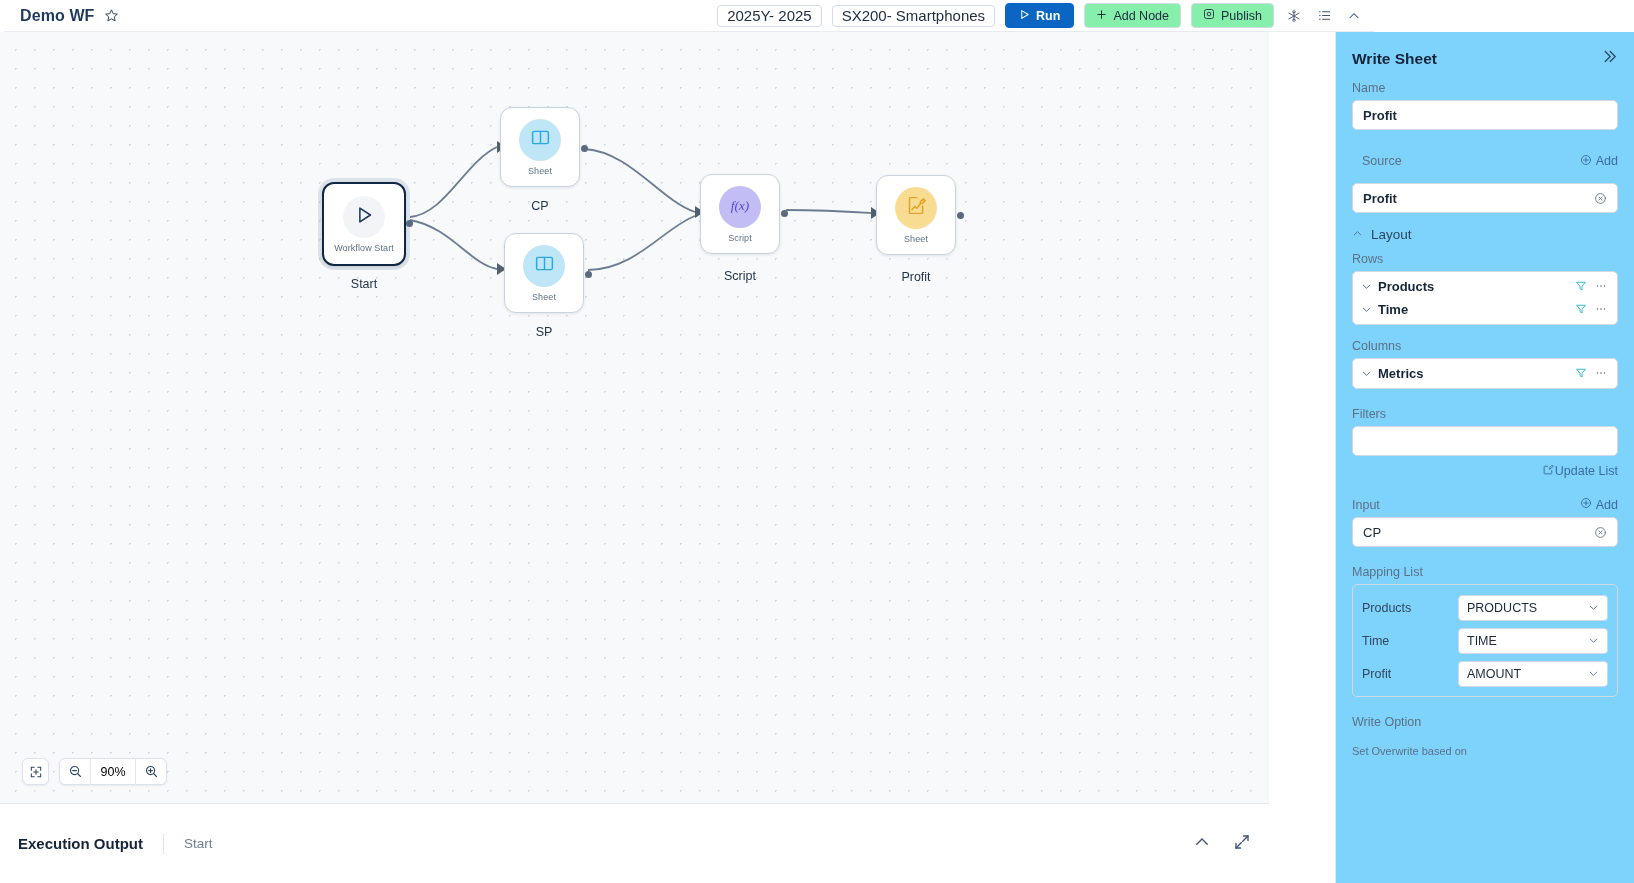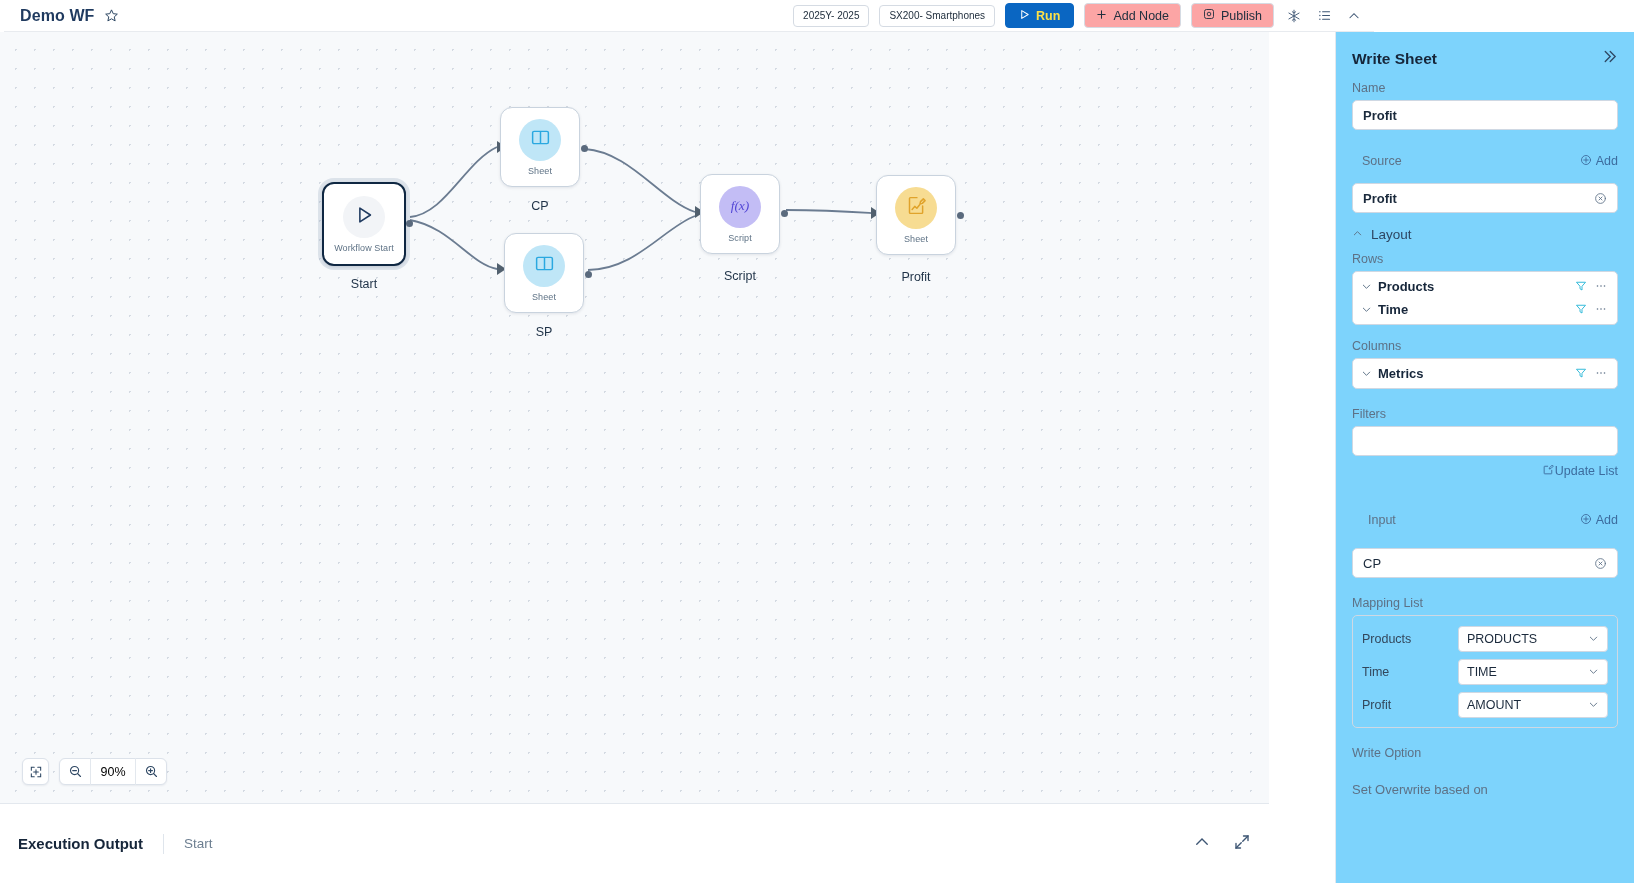--- a/index.html
+++ b/index.html
@@ -18,29 +18,29 @@
     border-bottom: 1px solid #e8ebef; z-index: 40;
   }
   .topbar-left { display: flex; align-items: center; gap: 10px; padding-left: 16px; }
   .wf-title { font-size: 16px; font-weight: 600; color: #1f3a5f; letter-spacing: .1px; }
   .star-ico { width: 15px; height: 15px; display: block; }
   .topbar-right {
     margin-left: auto; display: flex; align-items: center; gap: 10px; padding-right: 10px;
   }
   .chip {
     height: 22px; padding: 0 9px; border: 1px solid #d5dbe3; border-radius: 4px;
-    background: #fff; font-size: 10px; color: #22303f; display: flex; align-items: center;
+    background: #fff; font-size: 15px; color: #22303f; display: flex; align-items: center;
     white-space: nowrap;
   }
   .btn {
     height: 25px; padding: 0 11px; border: 1px solid #d5dbe3; border-radius: 4px;
-    background: #fca5a5; font-size: 12.5px; color: #22303f;
+    background: #86efac; font-size: 12.5px; color: #22303f;
     display: flex; align-items: center; gap: 6px; white-space: nowrap;
   }
-  .btn.primary { background: #0a66c2; border-color: #0a66c2; color: #fde047; font-weight: 600; padding: 0 13px;}
+  .btn.primary { background: #0a66c2; border-color: #0a66c2; color: #ffffff; font-weight: 600; padding: 0 13px;}
   .icon-btn { width: 20px; height: 20px; display: flex; align-items: center; justify-content: center; color: #3d5573; }
 
   
   .canvas {
     position: absolute; top: 32px; left: 0; width: 1269px; height: 771px;
     background-color: #f7f9fb;
     background-image: radial-gradient(circle, #d4dae2 1px, transparent 1px);
     background-size: 19px 19px;
     background-position: 6px 8px;
     overflow: hidden;
@@ -133,21 +133,21 @@
   .select {
     flex: 1; height: 26px; border: 1px solid #cfd8e3; border-radius: 4px; background: #fff;
     display: flex; align-items: center; padding: 0 8px; font-size: 12.5px; color: #1b2a3c;
   }
   .select .chev { margin-left: auto; color: #5d7186; display: flex; }
   .select-wide {
     height: 30px; border: 1px solid #cfd8e3; border-radius: 5px; background: #fff;
     display: flex; align-items: center; padding: 0 10px; font-size: 13px; color: #1b2a3c;
   }
   .select-wide .chev { margin-left: auto; color: #5d7186; display: flex; }
-  .clipped { font-size: 13px; color: #5d7186; margin-top: 22px; }
+  .clipped { font-size: 11px; color: #5d7186; margin-top: 16px; }
   .mt14 { margin-top: 14px; }
   .mt18 { margin-top: 18px; }
 </style>
 </head>
 <body>
 
 <div class="app">
 
   <div class="topbar">
     <div class="topbar-left">
@@ -496,21 +496,21 @@
       <span>
         <svg width="13" height="13" viewBox="0 0 24 24" fill="none" stroke="#3d6c9e" stroke-width="1.7" stroke-linejoin="round" stroke-linecap="round">
           <path d="M18 13.5V19a1 1 0 0 1-1 1H5a1 1 0 0 1-1-1V7a1 1 0 0 1 1-1h5.5"></path>
           <path d="M14.5 8.2l4.4-4.4 2 2-4.4 4.4-2.7.7z"></path>
         </svg>
       </span>
       <span>Update List</span>
     </div>
 
     <div class="lbl-row mt18">
-      <span class="lbl" style="margin:16px;">Input</span>
+      <span class="lbl" style="margin:0;">Input</span>
       <span class="add-link">
         <span>
           <svg width="12" height="12" viewBox="0 0 24 24" fill="none" stroke="#3d6c9e" stroke-width="1.8" stroke-linecap="round">
             <circle cx="12" cy="12" r="9"></circle>
               <line x1="12" y1="7.5" x2="12" y2="16.5"></line>
               <line x1="7.5" y1="12" x2="16.5" y2="12"></line>
           </svg>
         </span>
         <span>Add</span>
       </span>

